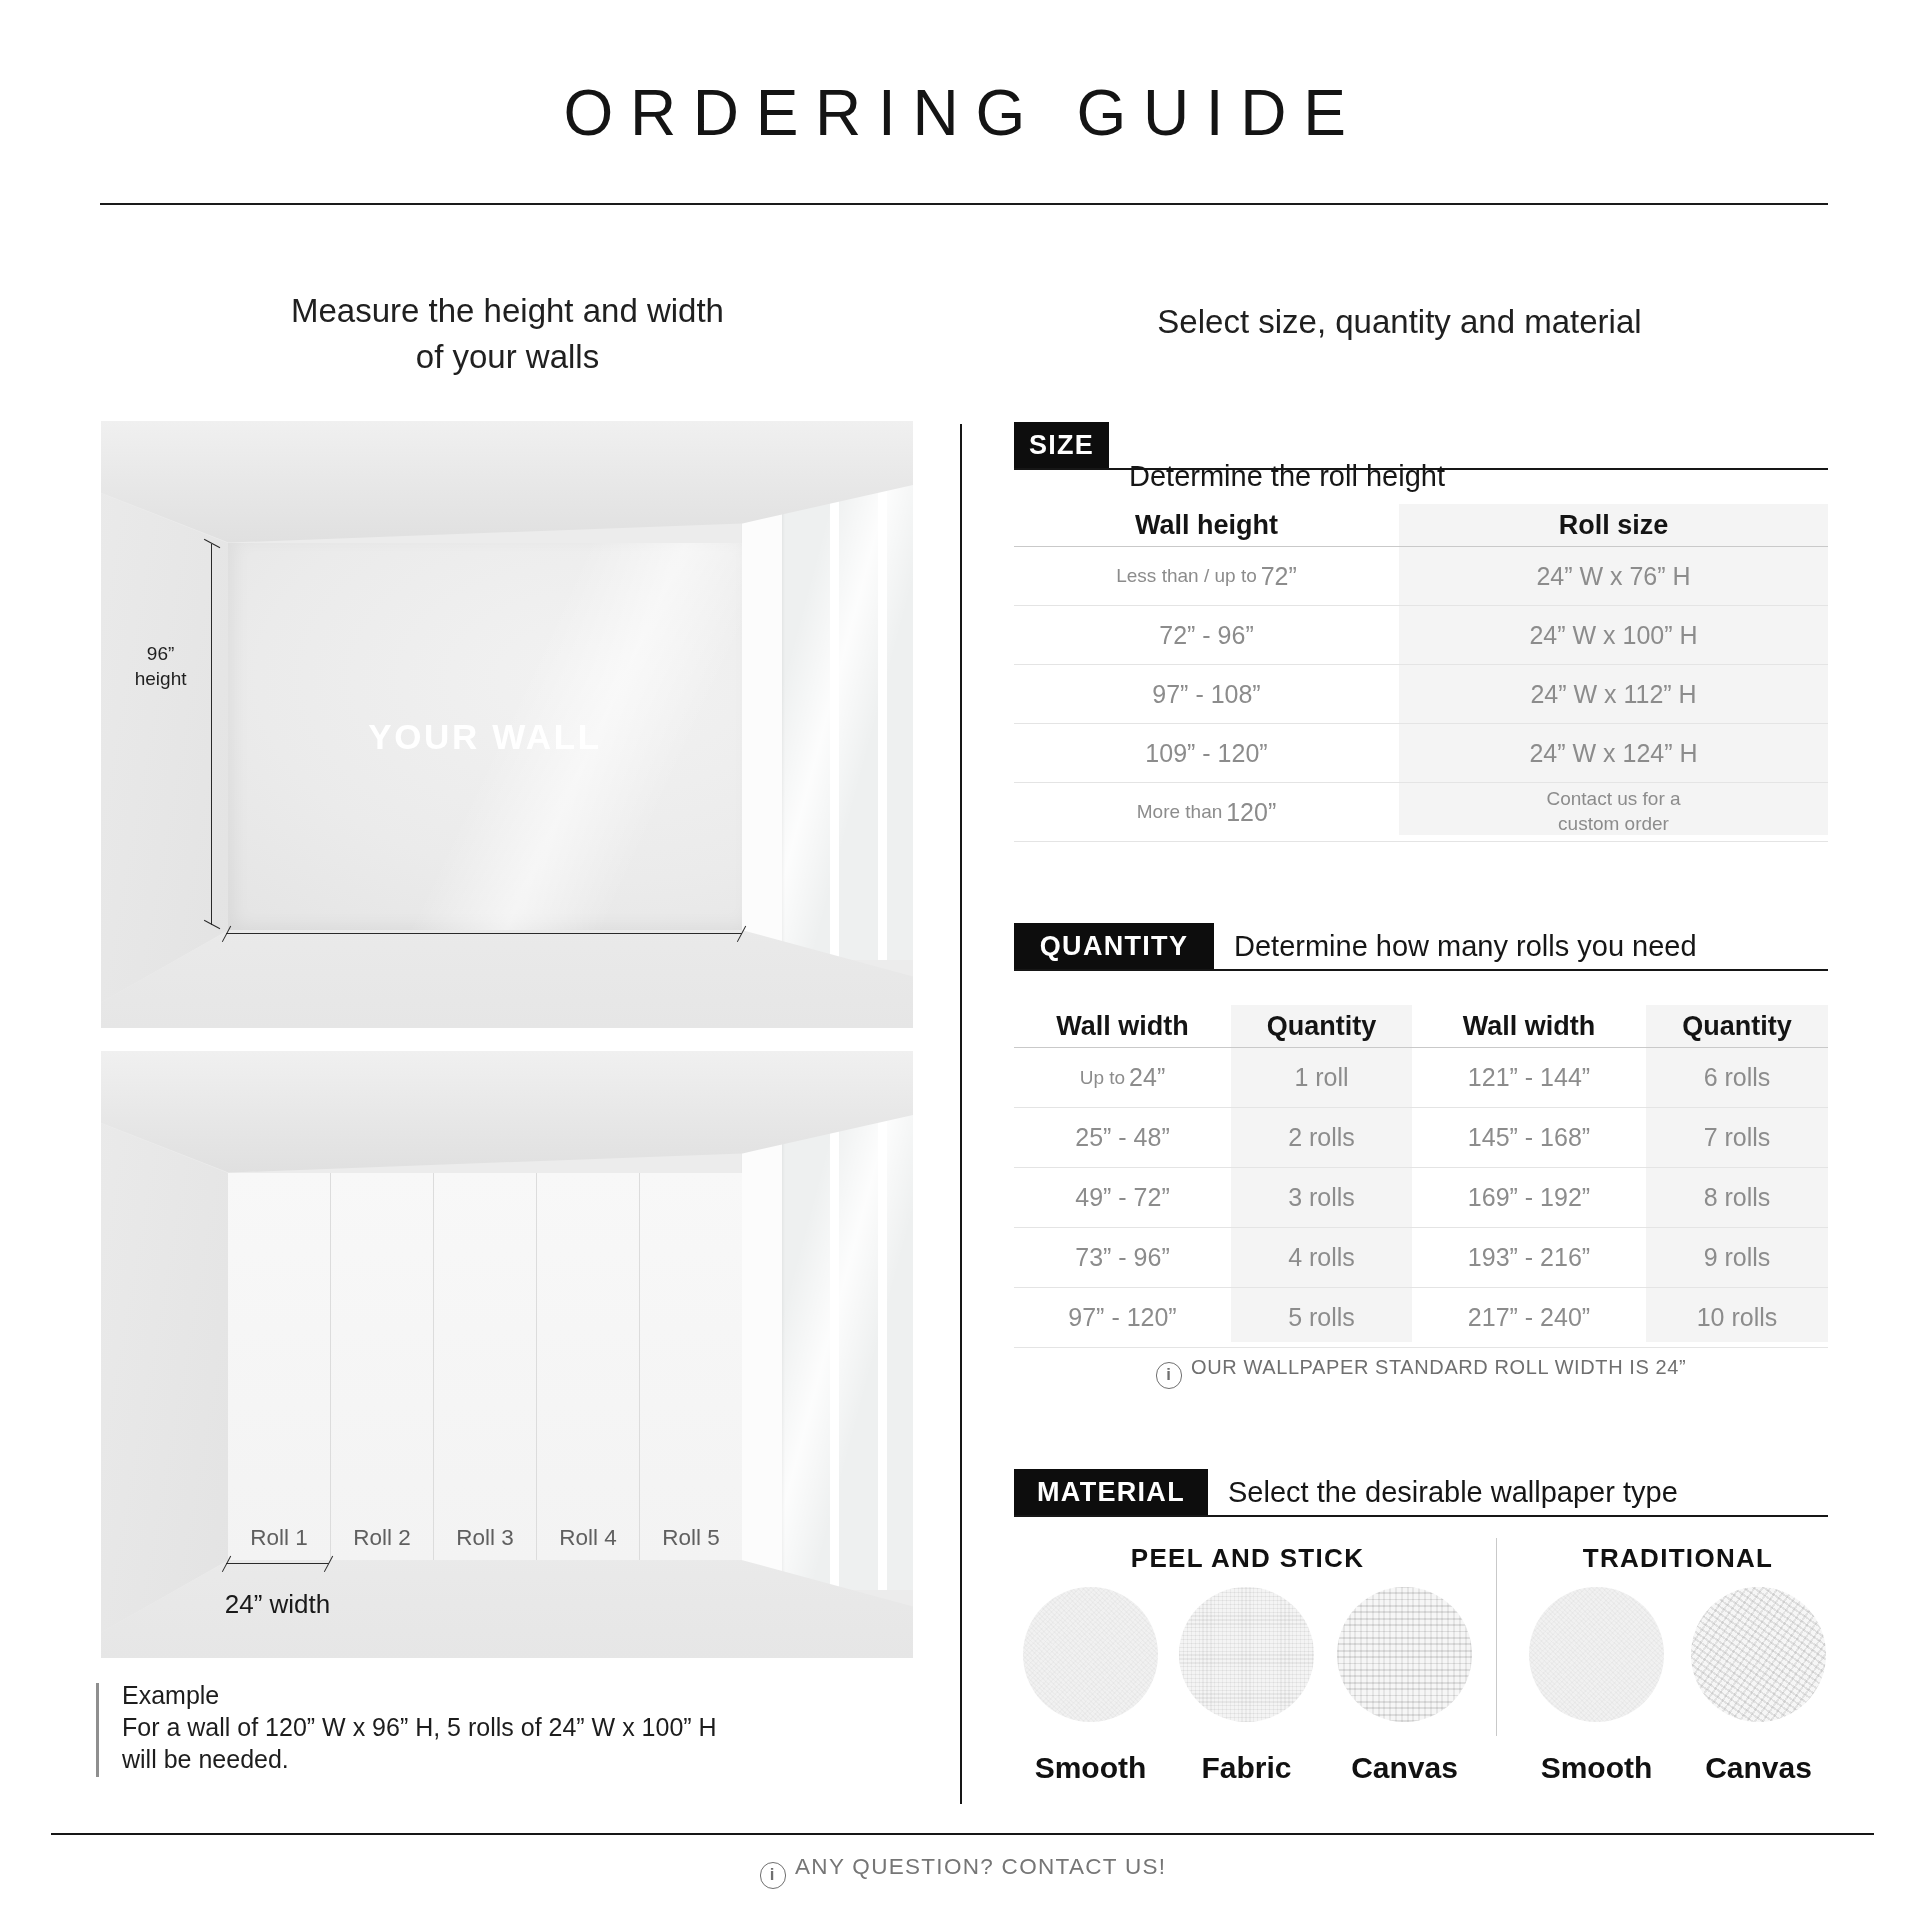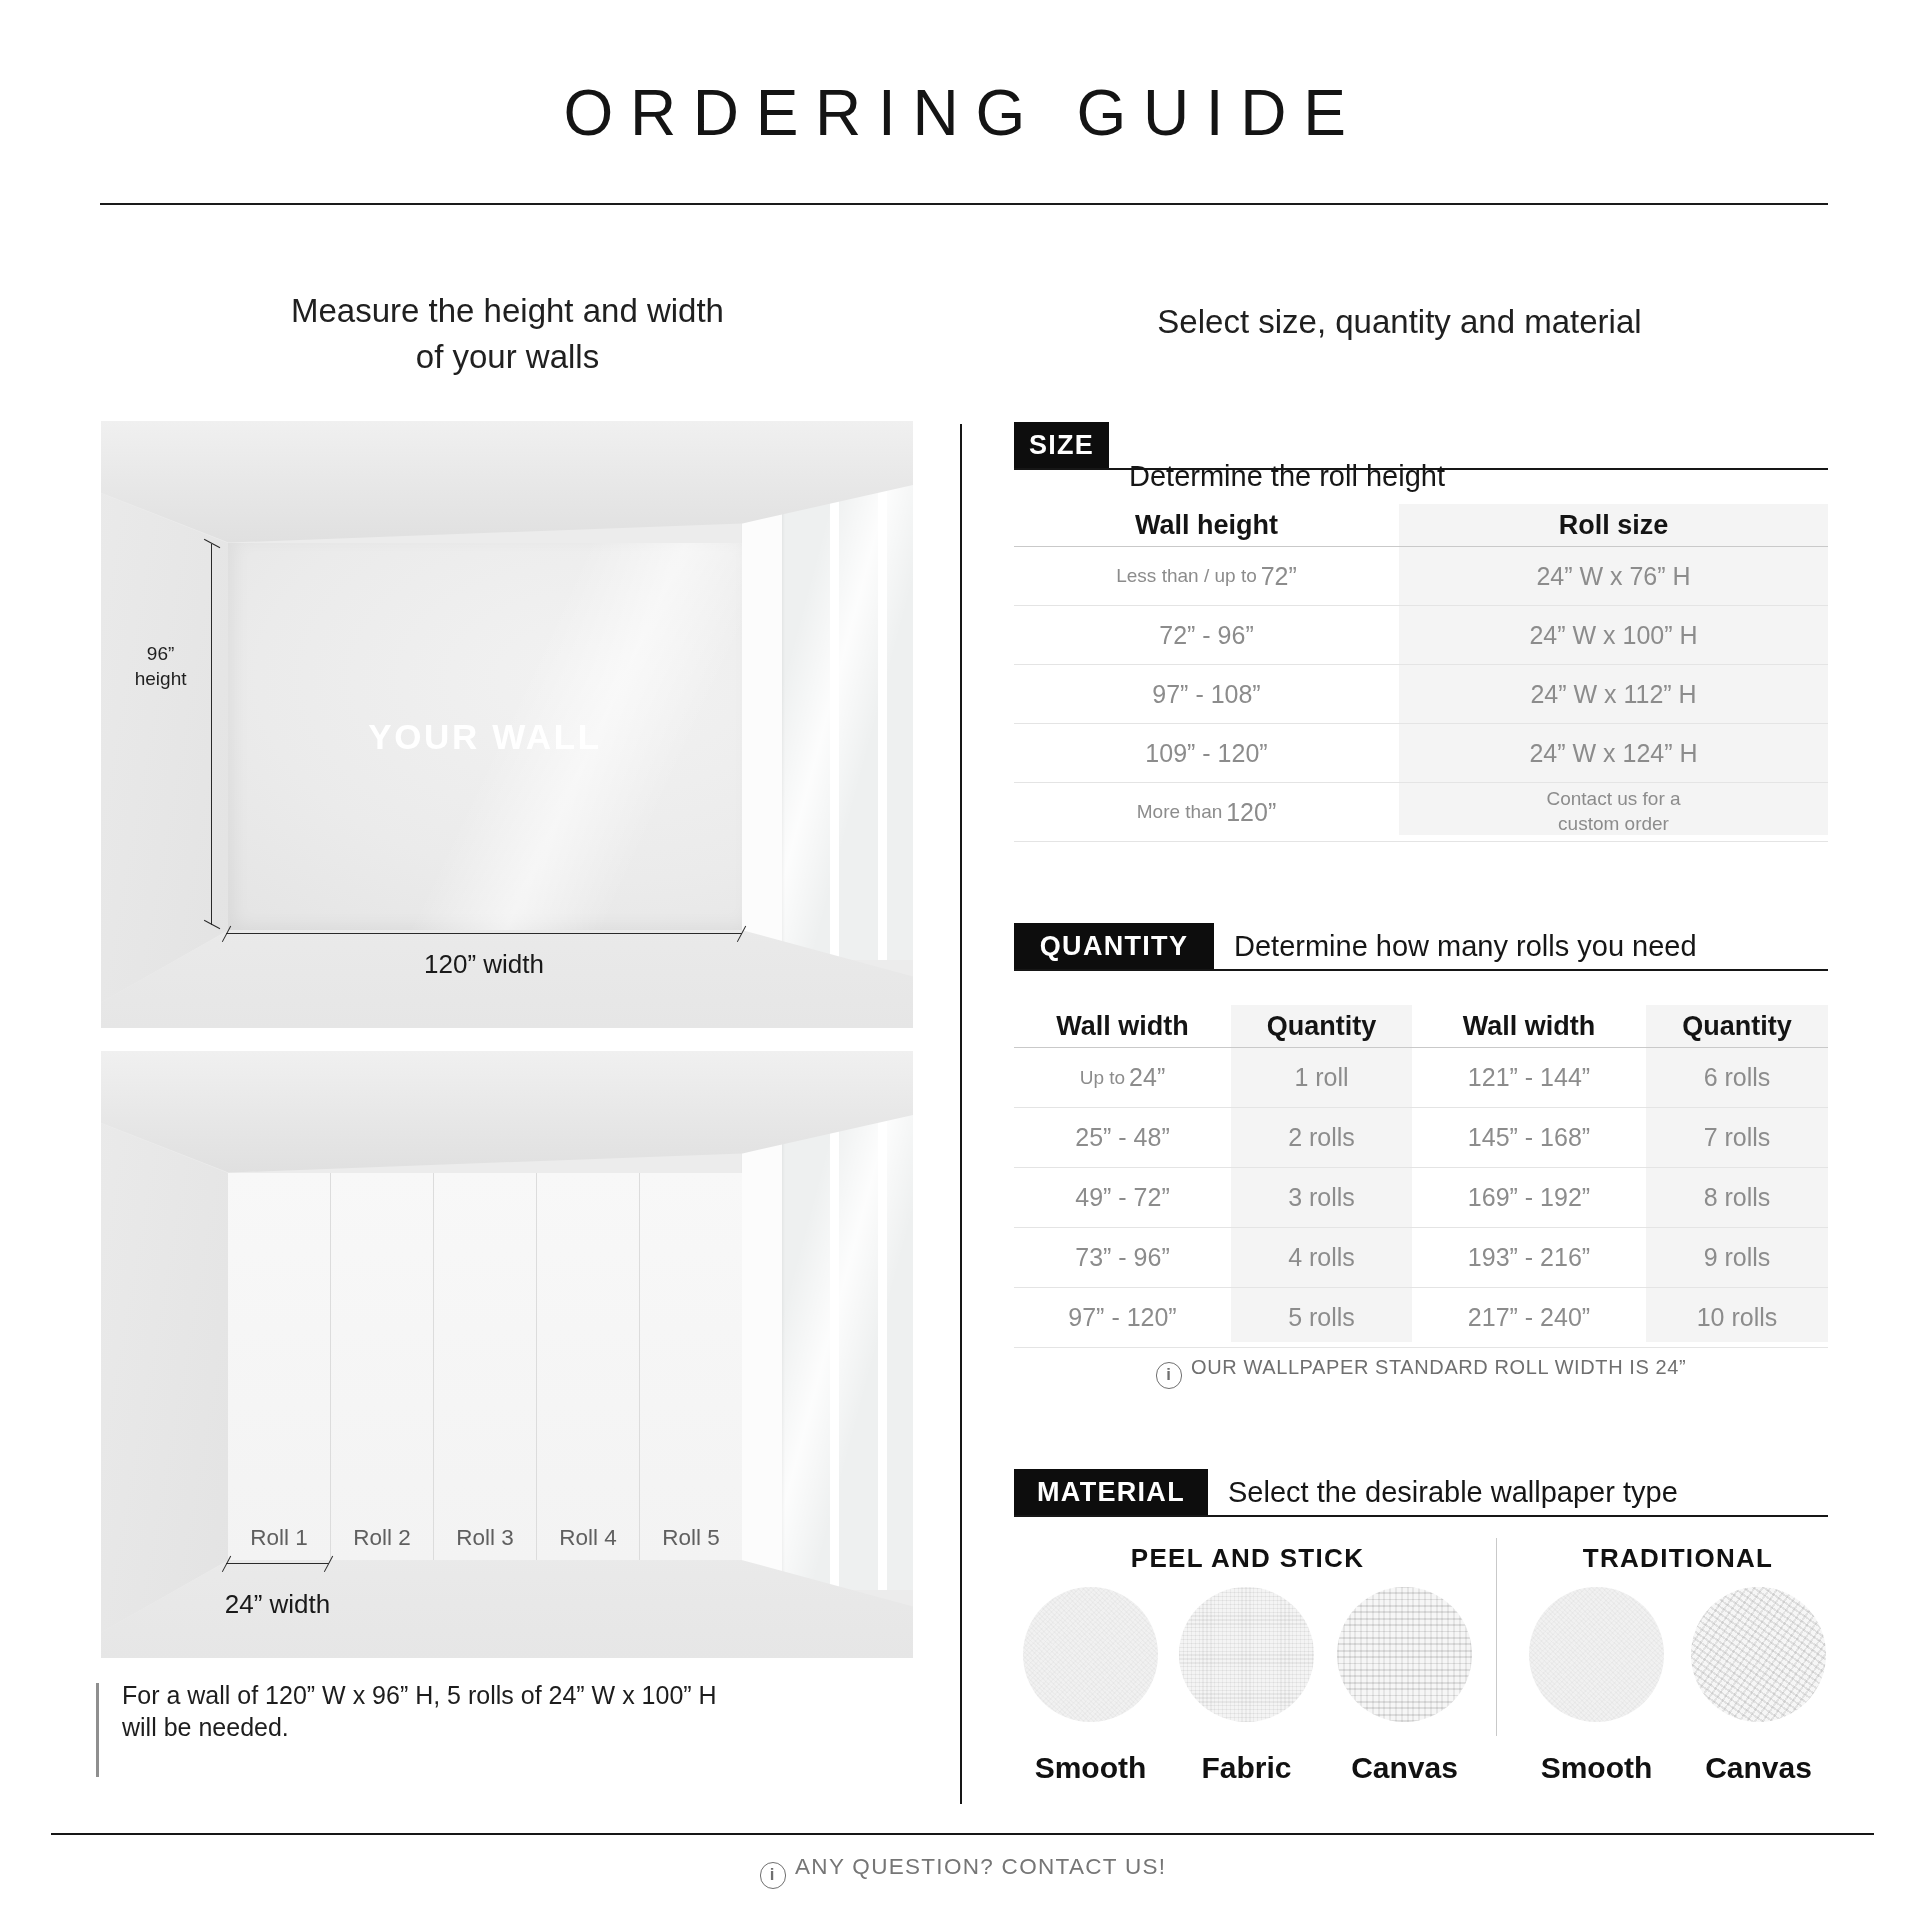--- a/index.html
+++ b/index.html
@@ -165,21 +165,20 @@
     <div class="rm ceiling"></div>
     <div class="rm left-wall"></div>
     <div class="rm floor"></div>
     <div class="rm your-wall">YOUR WALL</div>
     <div class="rm dim-v"></div>
     <div class="rm height-label">
       <div>96”</div>
       <div>height</div>
     </div>
     <div class="rm dim-h w120"></div>
-    <div class="rm width-label">120” width</div>
   </div>
 
   <div class="abs room room2">
     <div class="rm window-wall">
       <div class="win-glass-light"></div>
       <div class="win-jamb"></div>
       <div class="win-mullion" style="left:88px;"></div>
       <div class="win-mullion" style="left:136px;"></div>
     </div>
     <div class="rm back-wall">
@@ -205,20 +204,21 @@
           <div class="roll-label">Roll 5</div>
         </div>
     </div>
     <div class="rm dim-h w24"></div>
     <div class="rm width-label24">24” width</div>
   </div>
 
   <div class="abs example">
     <div class="example-bar"></div>
     <div class="example-text">
+      <div>Example</div>
       <div>For a wall of 120” W x 96” H, 5 rolls of 24” W x 100” H</div>
       <div>will be needed.</div>
     </div>
   </div>
 
   <div class="abs badge badge-size">SIZE</div>
   <div class="abs section-sub sub-size">Determine the roll height</div>
   <div class="abs section-rule rule-size"></div>
 
   <div class="abs size-table">

